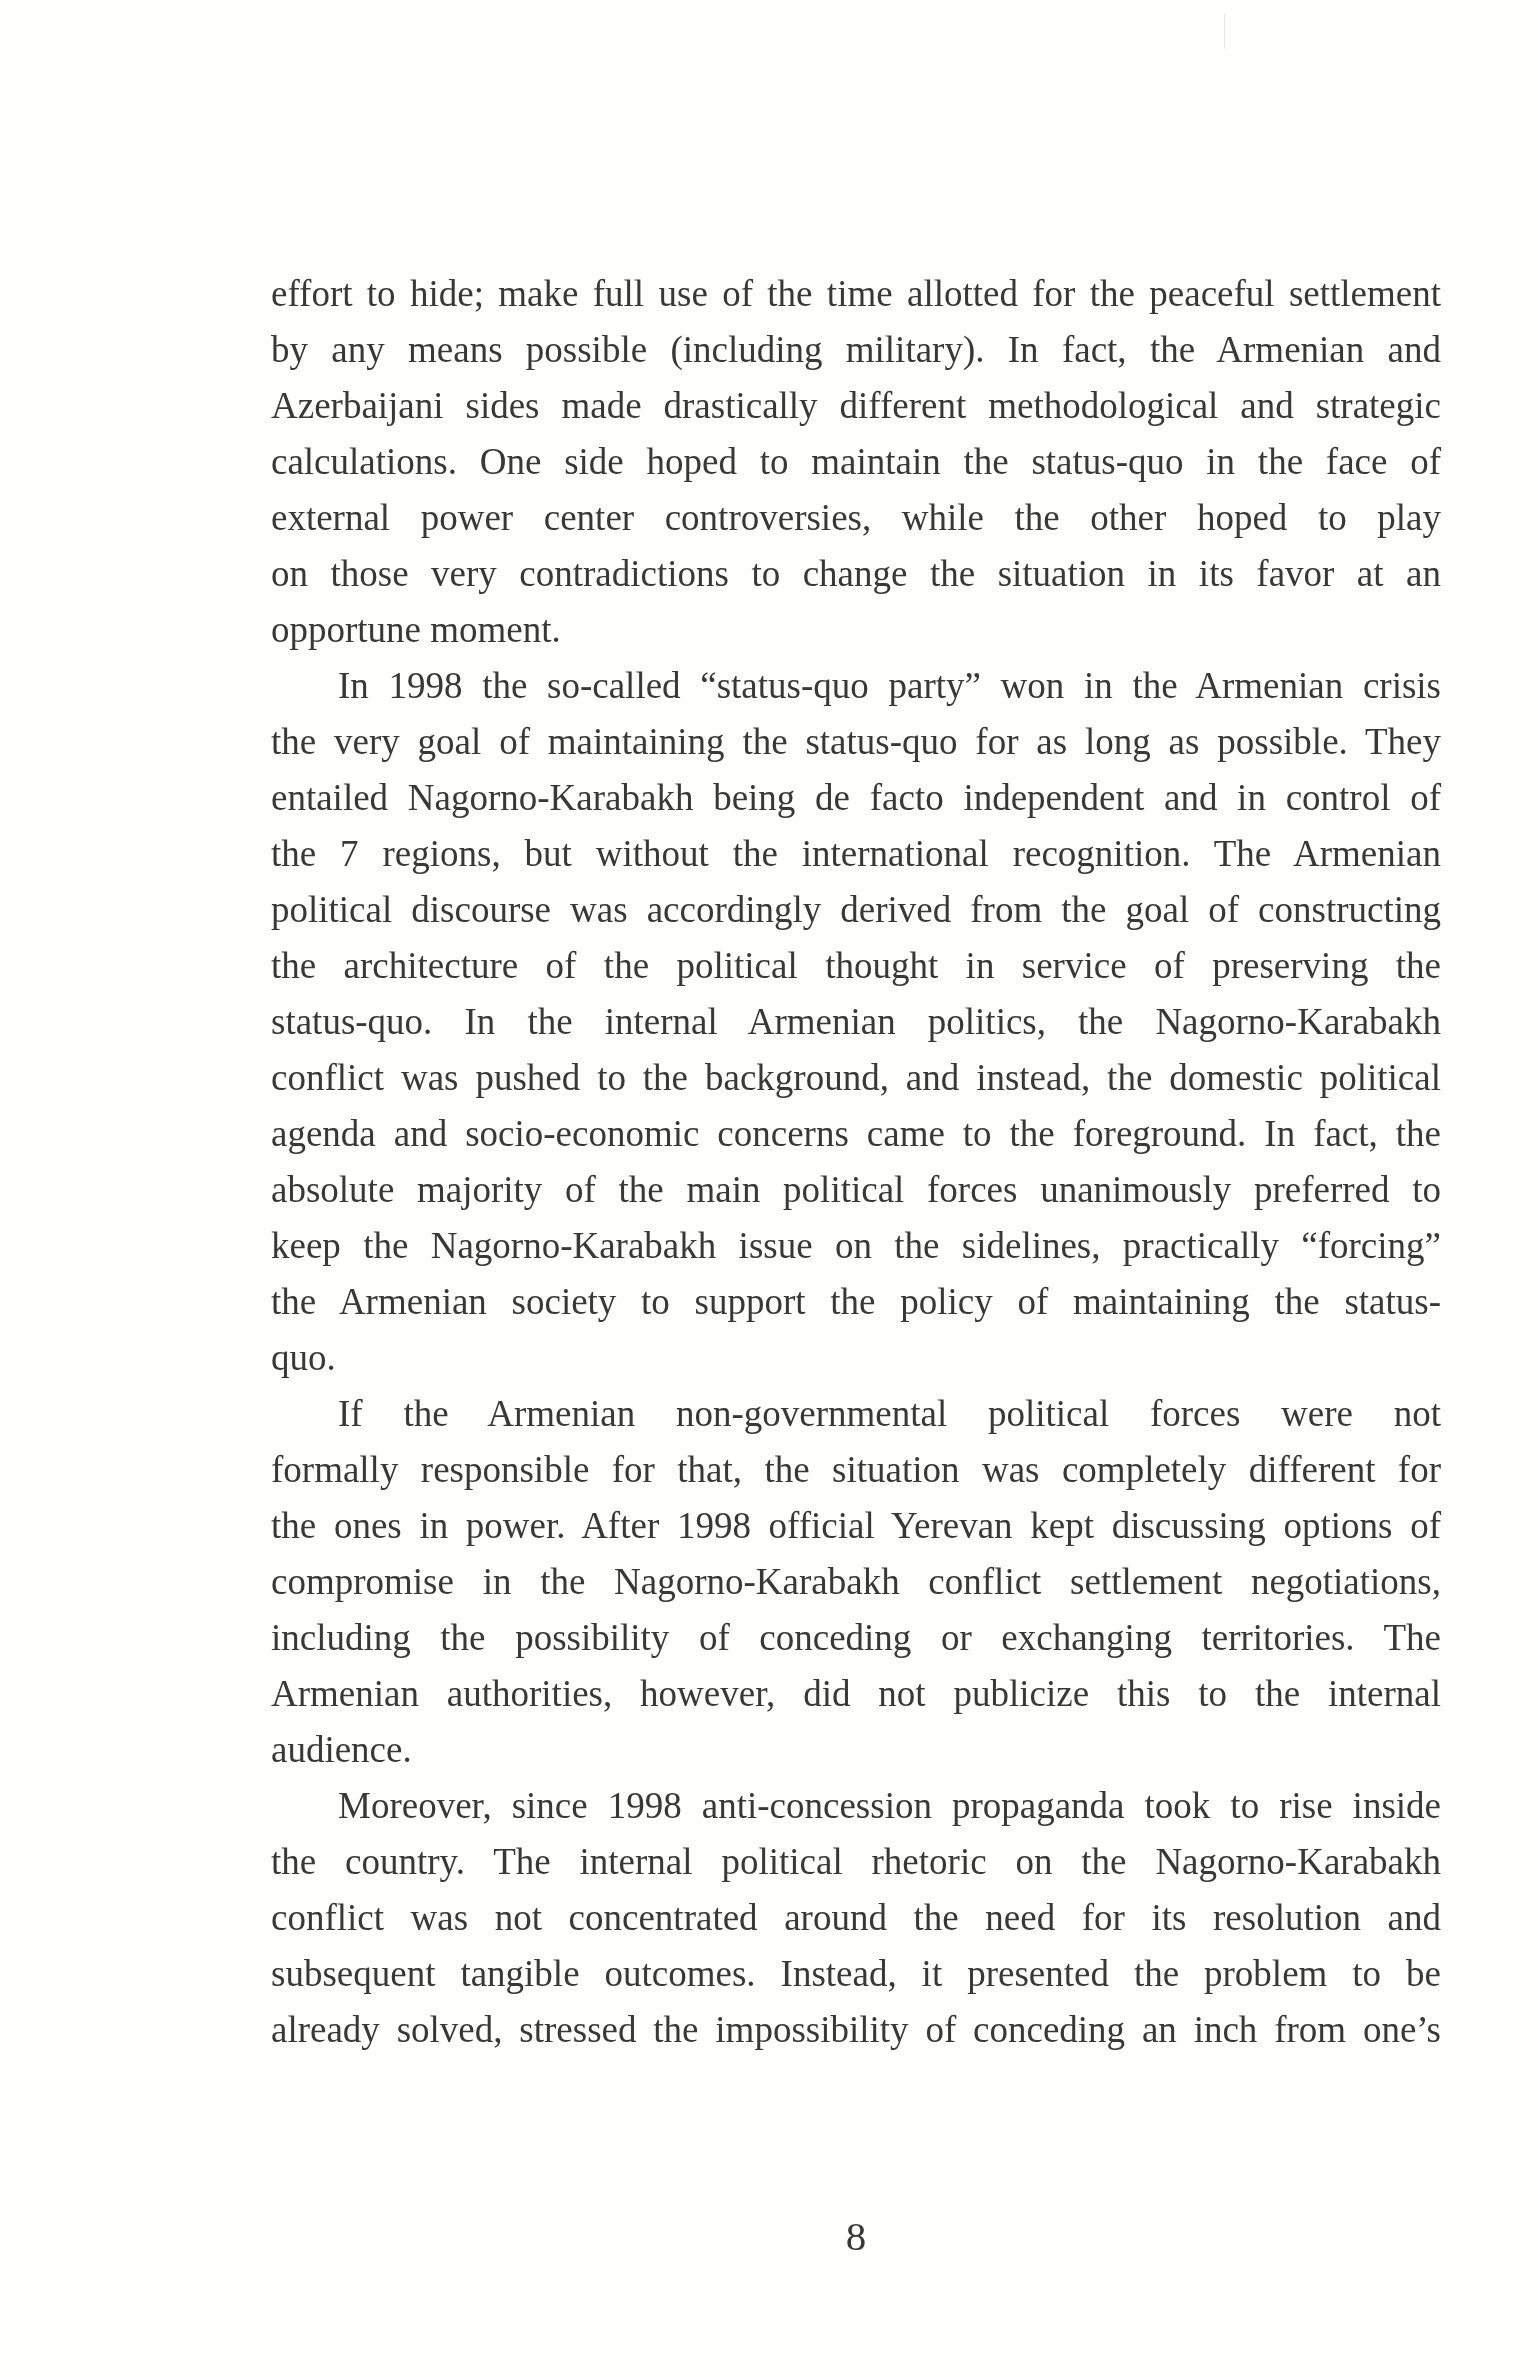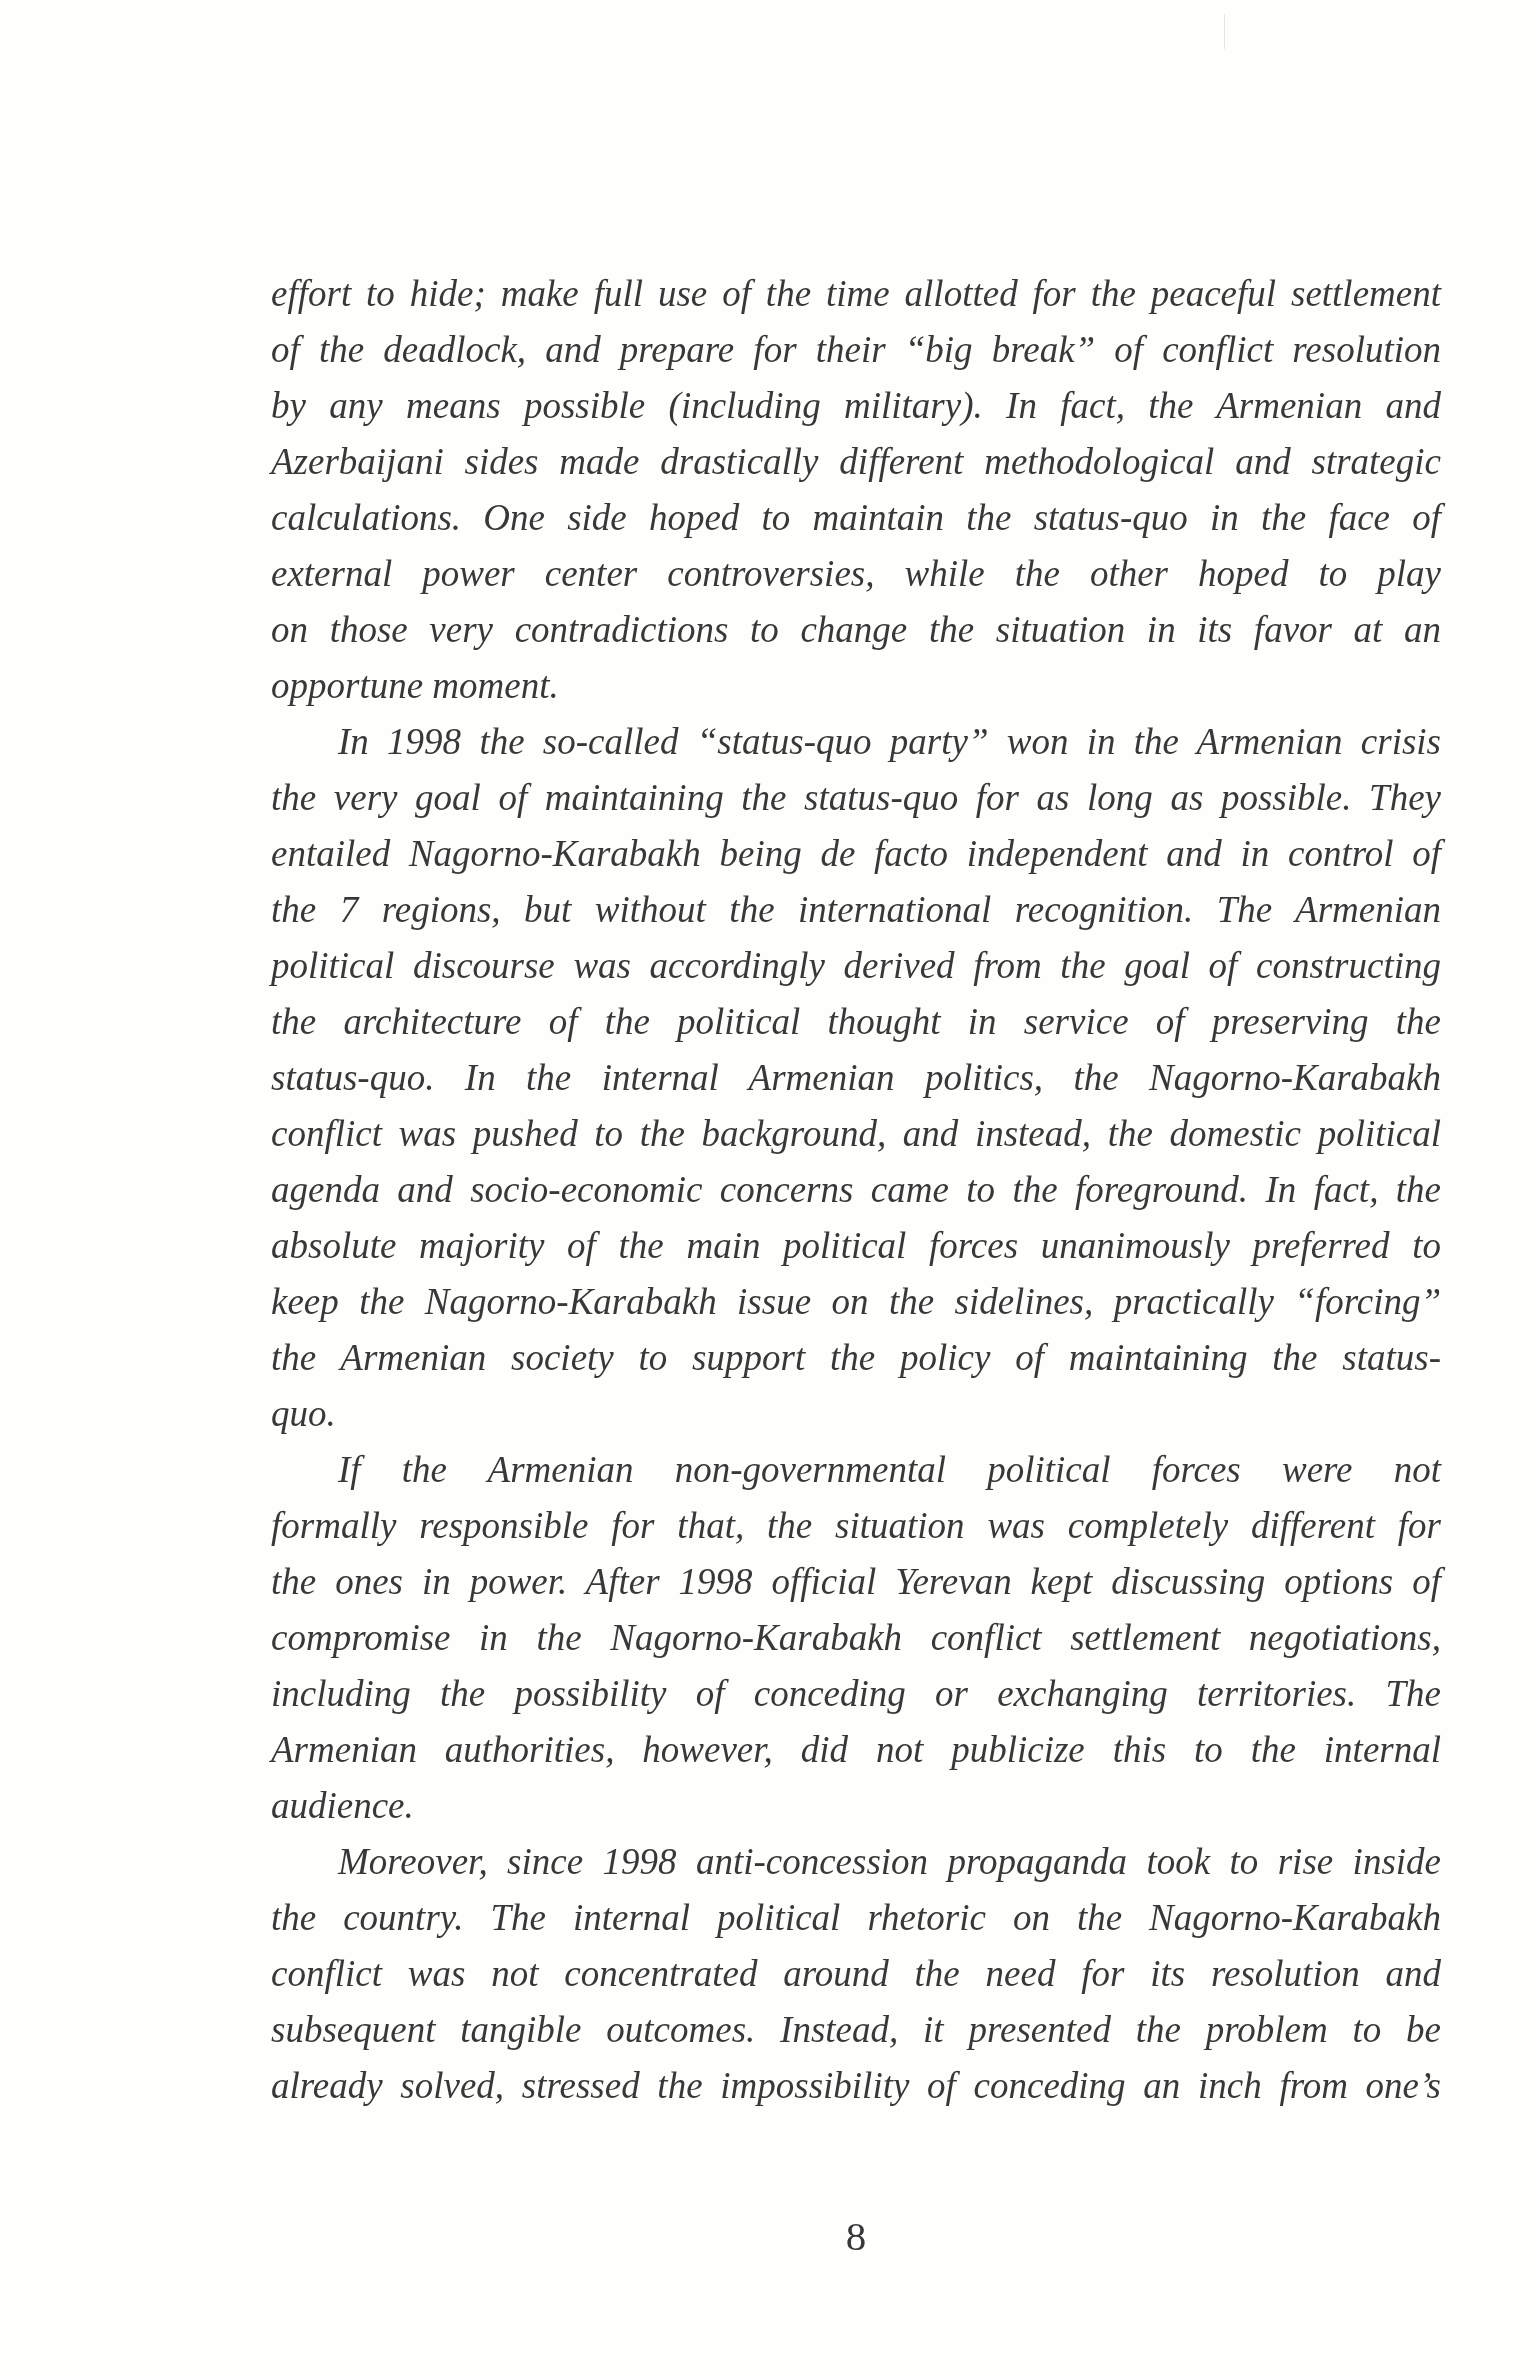--- a/index.html
+++ b/index.html
@@ -10,21 +10,20 @@
     overflow: hidden;
     font-family: "Liberation Serif", "DejaVu Serif", serif;
     color: #383838;
   }
   .page { position: absolute; left: 0; top: 0; width: 1538px; height: 2377px; }
   .text-block {
     position: absolute;
     left: 271px;
     top: 266px;
     width: 1170px;
-    font-style: italic;
   }
   .line {
     display: block;
     height: 56px;
     line-height: 56px;
     font-size: 37px;
     text-align: justify;
     text-align-last: justify;
     white-space: nowrap;
     overflow: visible;
@@ -50,21 +49,20 @@
 </head>
 <body>
 
 <div class="page">
   <div class="scan-mark"></div>
 
   <div class="text-block">
 
     <div>
       <span class="line jl">effort to hide; make full use of the time allotted for the peaceful settlement</span>
-      <span class="line jl">of the deadlock, and prepare for their “big break” of conflict resolution</span>
       <span class="line jl">by any means possible (including military). In fact, the Armenian and</span>
       <span class="line jl">Azerbaijani sides made drastically different methodological and strategic</span>
       <span class="line jl">calculations. One side hoped to maintain the status-quo in the face of</span>
       <span class="line jl">external power center controversies, while the other hoped to play</span>
       <span class="line jl">on those very contradictions to change the situation in its favor at an</span>
       <span class="line last">opportune moment.</span>
     </div>
 
     <div>
       <span class="line jl indent">In 1998 the so-called “status-quo party” won in the Armenian crisis</span>

